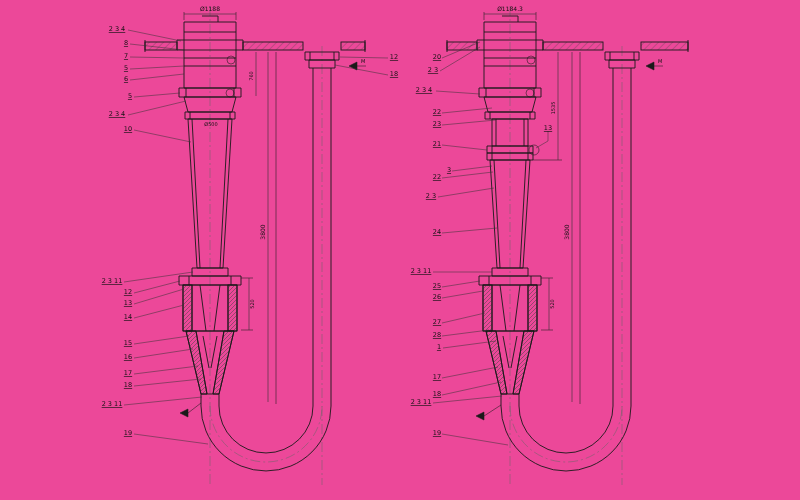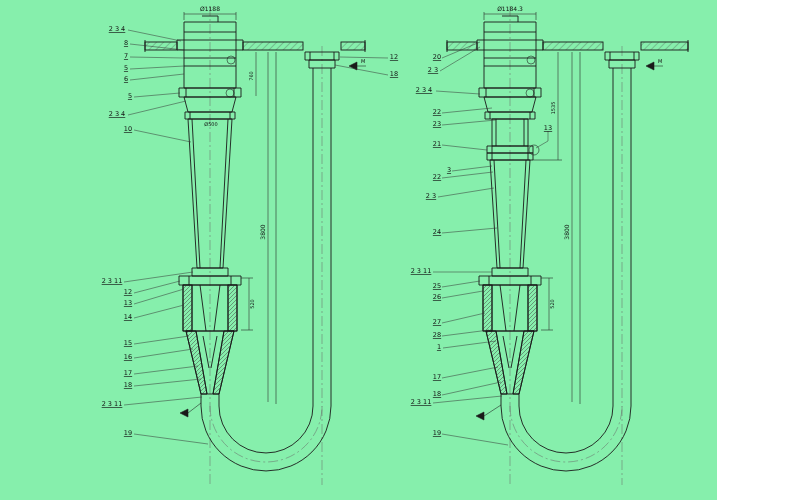--- a/index.html
+++ b/index.html
@@ -1,16 +1,16 @@
 <!DOCTYPE html>
 <html><head>
 <meta charset="utf-8">
 <style>
   html,body{margin:0;padding:0;background:#fff;}
-  .canvas{position:relative;width:717px;height:500px;background:#86efac;overflow:hidden;}
+  .canvas{position:relative;width:800px;height:500px;background:#ec4899;overflow:hidden;}
   svg{display:block;}
   svg *{fill:none;}
   .s{stroke:#1a1a1a;stroke-width:.9;}
   .thin{stroke:#1a1a1a;stroke-width:.55;}
   .cl{stroke:#666;stroke-width:.5;stroke-dasharray:10 3 2 3;}
   .leader{stroke:#333;stroke-width:.5;}
   .dimline{stroke:#333;stroke-width:.6;}
   .callout{font-family:"DejaVu Sans",sans-serif;font-size:6.5px;fill:#111;text-decoration:underline;}
   .dim{font-family:"DejaVu Sans",sans-serif;font-size:6px;fill:#111;}
   .dims{font-family:"DejaVu Sans",sans-serif;font-size:5px;fill:#111;}

